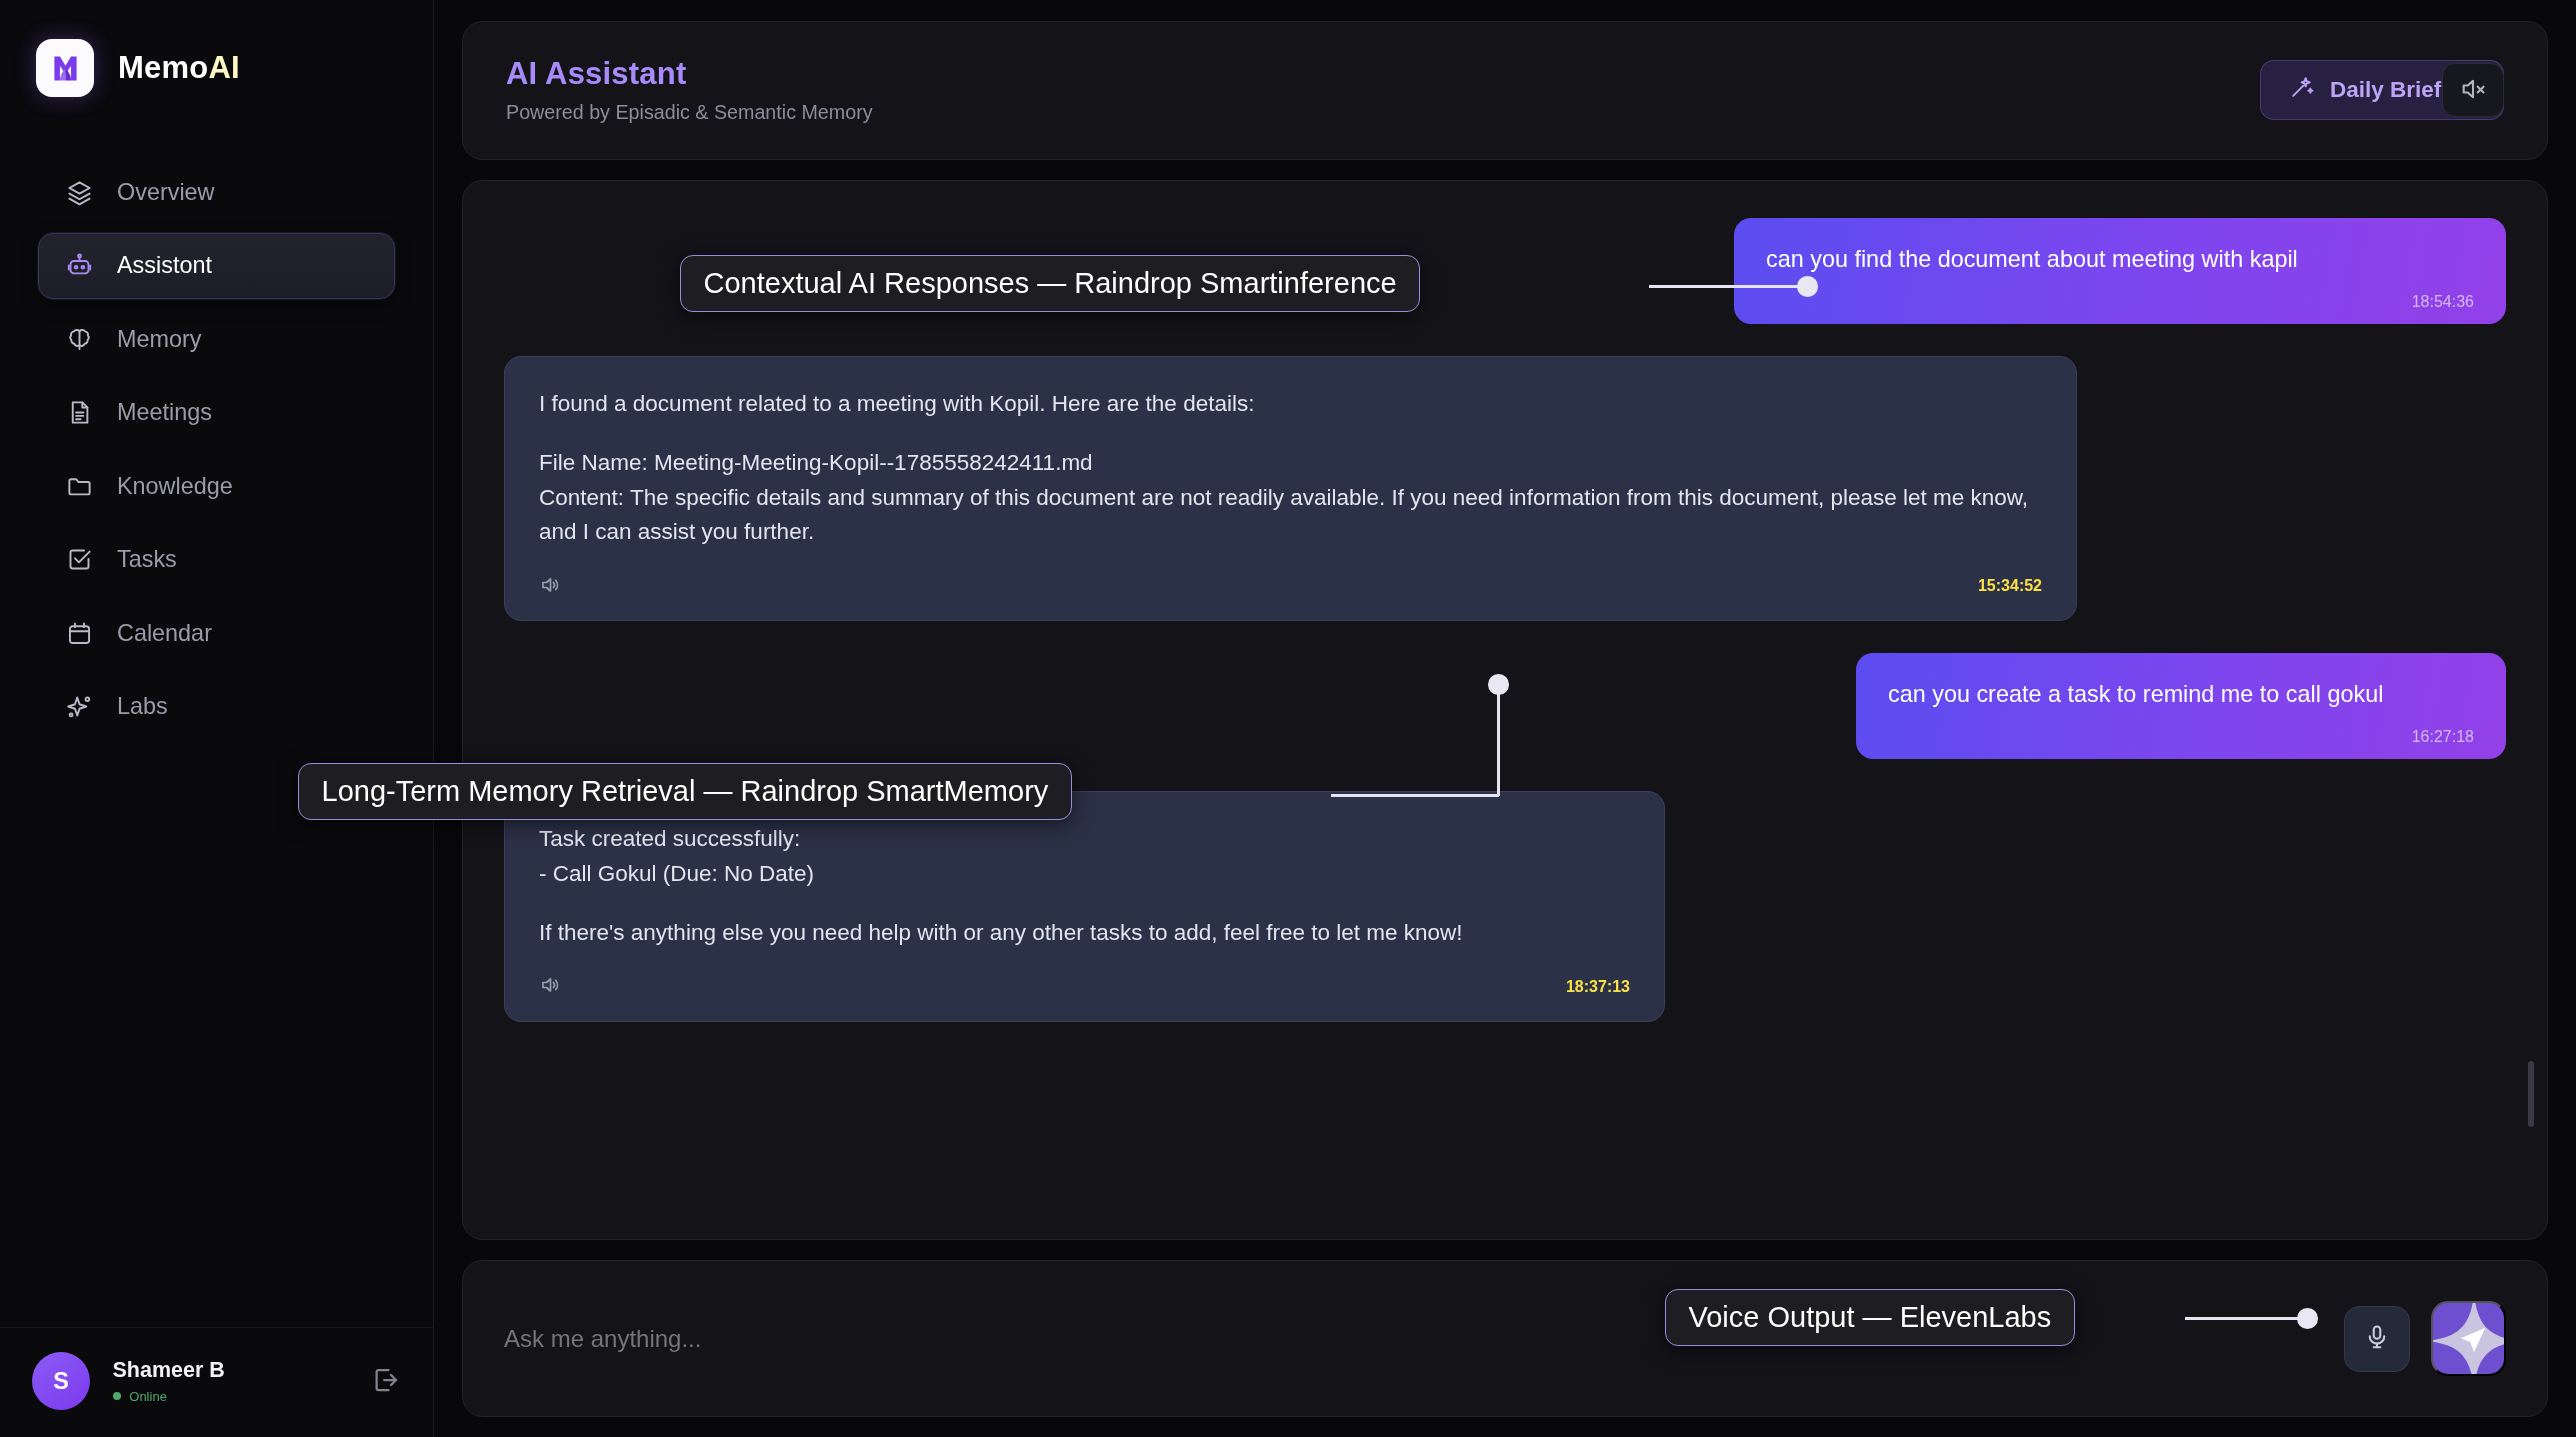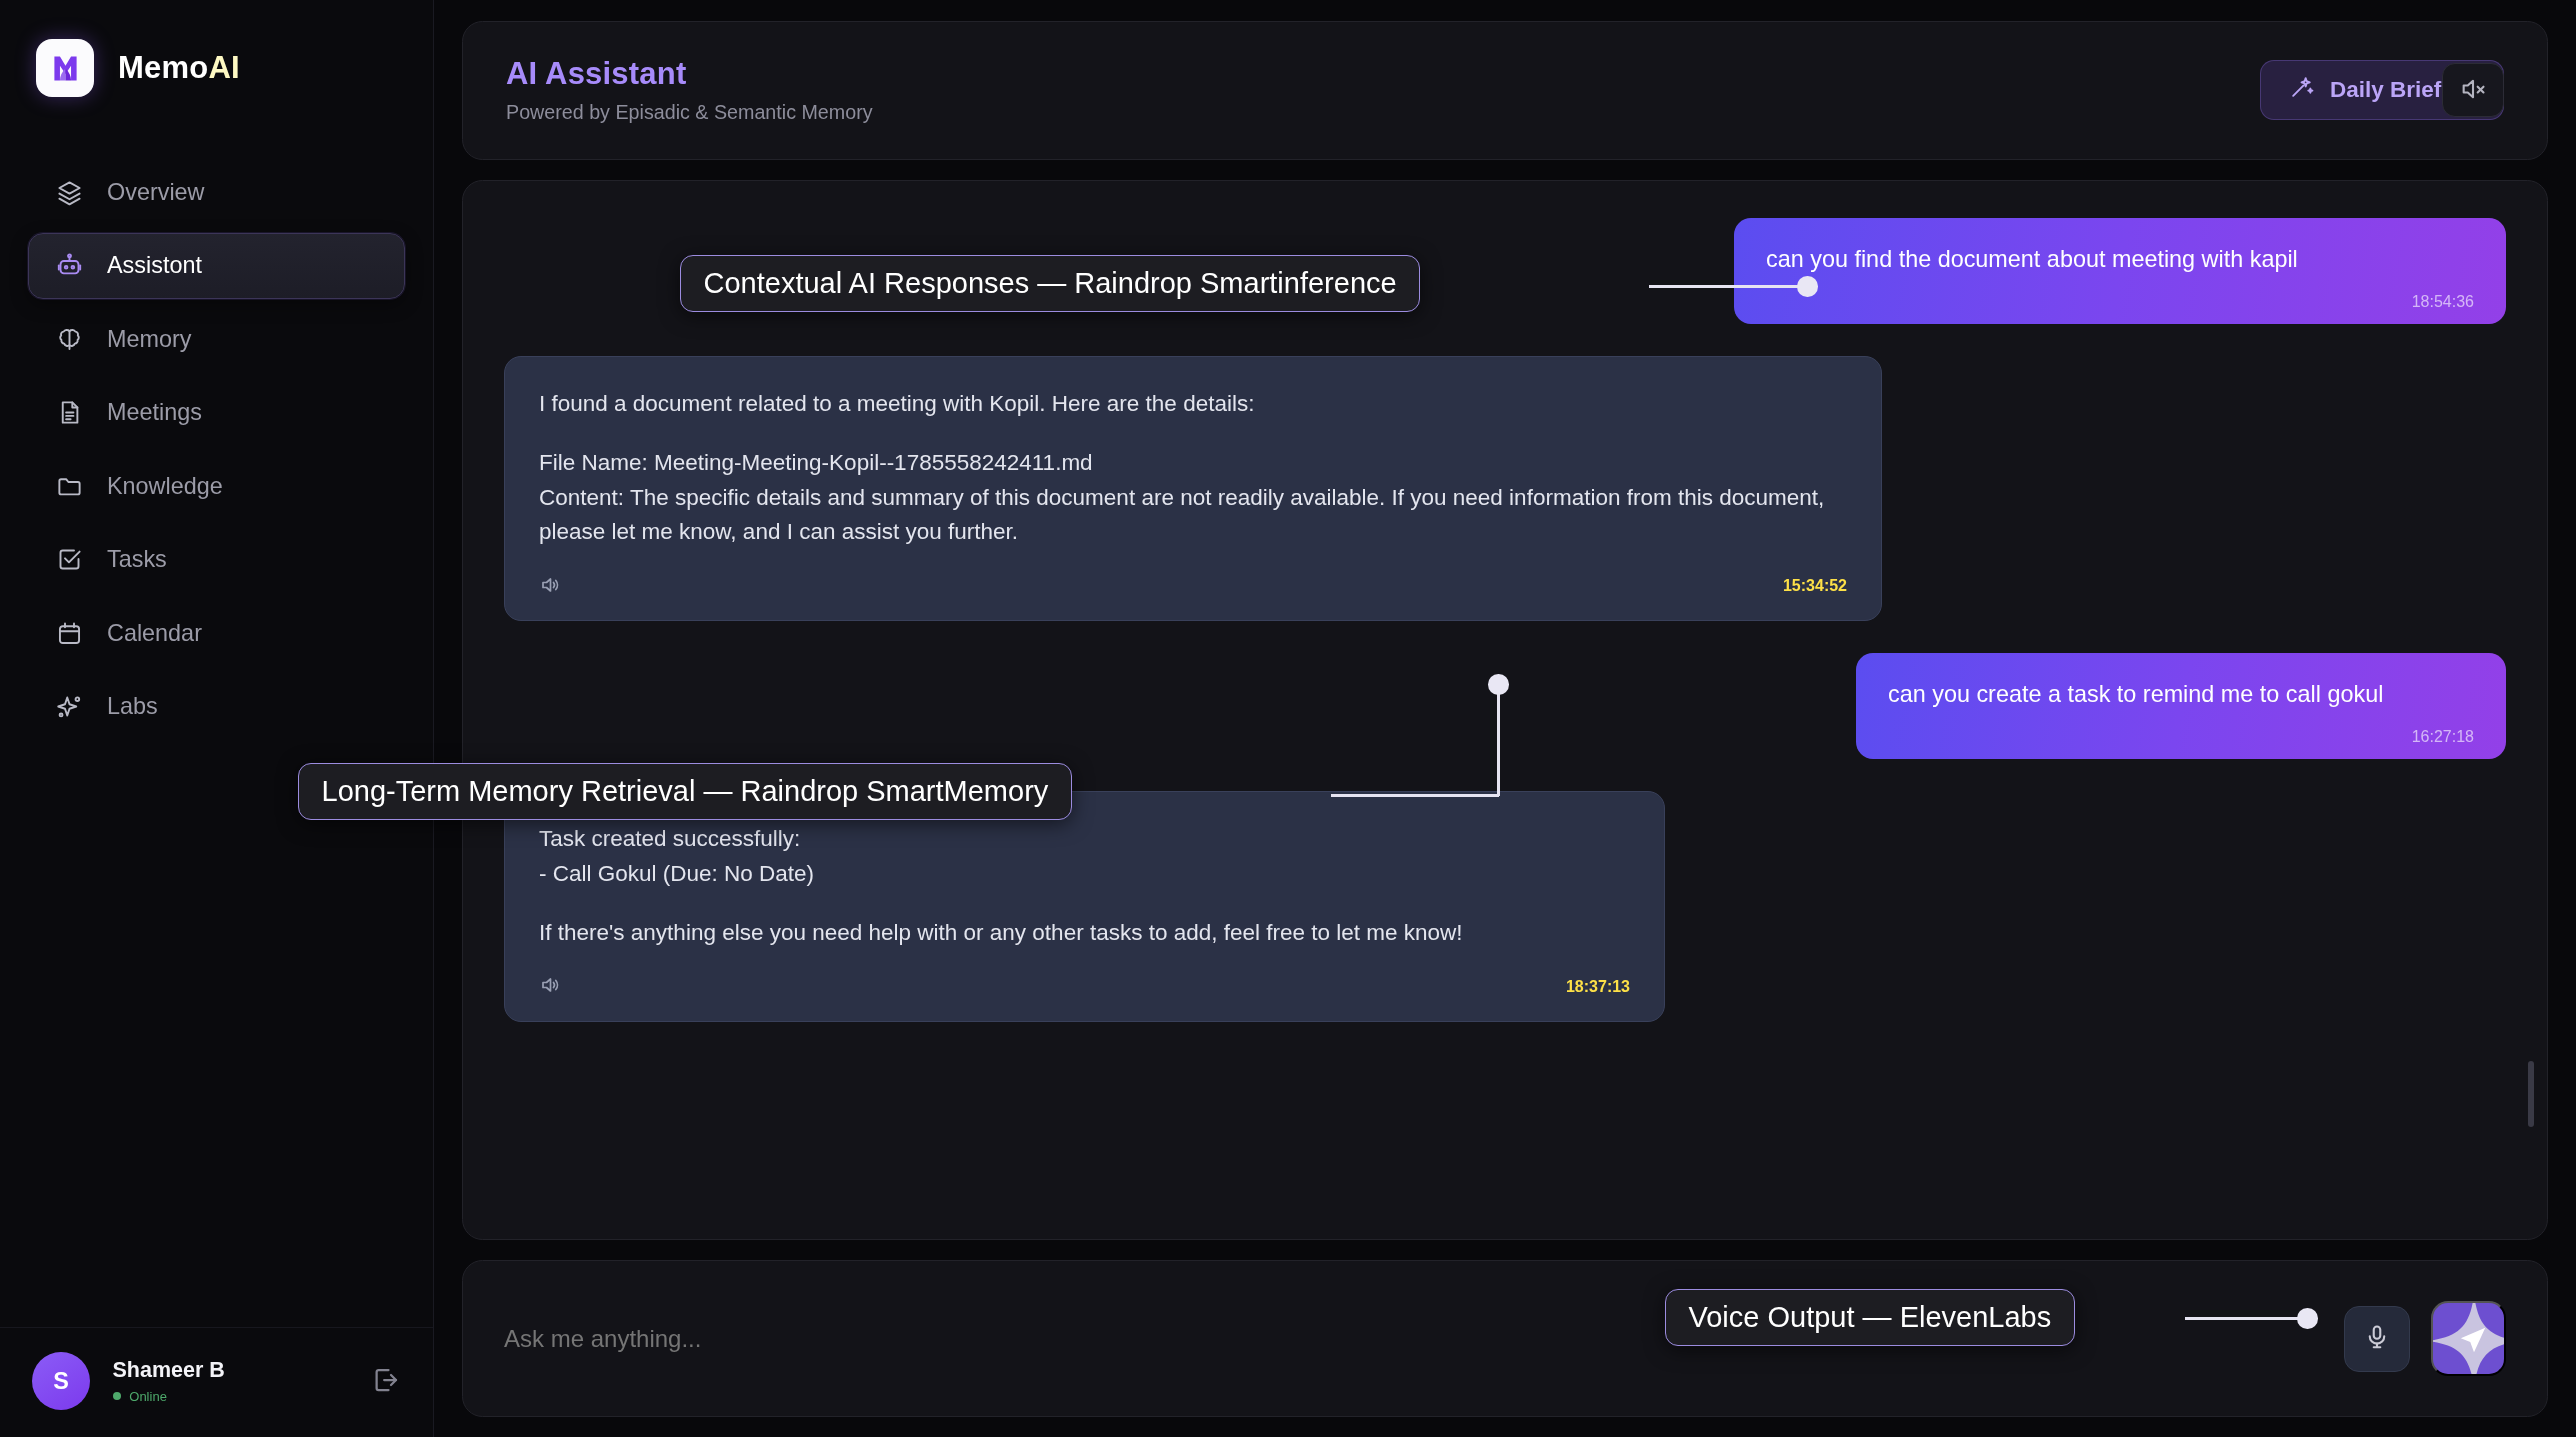--- a/index.html
+++ b/index.html
@@ -24,21 +24,21 @@
     width: 58px; height: 58px; border-radius: 16px;
     background: #fbfbfd;
     display: flex; align-items: center; justify-content: center;
     box-shadow: 0 0 20.6px rgba(139,92,246,0.35);
     flex: 0 0 auto;
   }
   .brand-name { font-size: 31px; font-weight: 700; letter-spacing: 0.2px; }
   .brand-name .w { color: #ffffff; }
   .brand-name .a { color: #fef9c3; }
 
-  .nav { margin-top: 47px; padding: 0 28px; display: flex; flex-direction: column; gap: 7.5px; }
+  .nav { margin-top: 47px; padding: 0 38px; display: flex; flex-direction: column; gap: 7.5px; }
   .nav-item {
     display: flex; align-items: center; gap: 24px;
     height: 66px; padding: 0 26px;
     border-radius: 15px;
     color: #9c9ca8; font-size: 23.4px;
     border: 0.9px solid transparent;
     cursor: pointer;
   }
   .nav-item .ico { width: 28px; height: 28px; display: flex; align-items: center; justify-content: center; flex: 0 0 auto; }
   .nav-item .ico svg { width: 27px; height: 27px; stroke: #b9bac6; fill: none; stroke-width: 1.7; stroke-linecap: round; stroke-linejoin: round; }
@@ -124,21 +124,21 @@
     color: #e3e5ee;
     padding: 30px 34px 20.6px 34px;
   }
   .bubble.bot .txt { font-size: 22.5px; line-height: 1.55; }
   .bubble.bot .txt p { margin-bottom: 24px; }
   .bubble.bot .txt p:last-child { margin-bottom: 0; }
   .bot-foot { display: flex; align-items: center; margin-top: 22.5px; }
   .bot-foot .spk svg { width: 24px; height: 24px; stroke: #9aa0b4; fill: none; stroke-width: 1.7; stroke-linecap: round; stroke-linejoin: round; }
   .bot-foot .ts { margin-left: auto; font-size: 16px; color: #fde047; font-weight: bold; }
 
-  .b1 { width: 1378px; }
+  .b1 { width: 1573px; }
   .b2 { width: 1161px; }
   .u1 { width: 772px; }
   .u2 { width: 650px; }
 
   
   .composer { height: 157px; display: flex; align-items: center; padding: 0 41px; gap: 20.6px; margin-bottom: 20.6px; }
   .composer-input {
     flex: 1 1 auto; font-size: 24px; color: #8c8c98;
     background: transparent; border: none; outline: none;
     font-family: "Liberation Sans", sans-serif;

